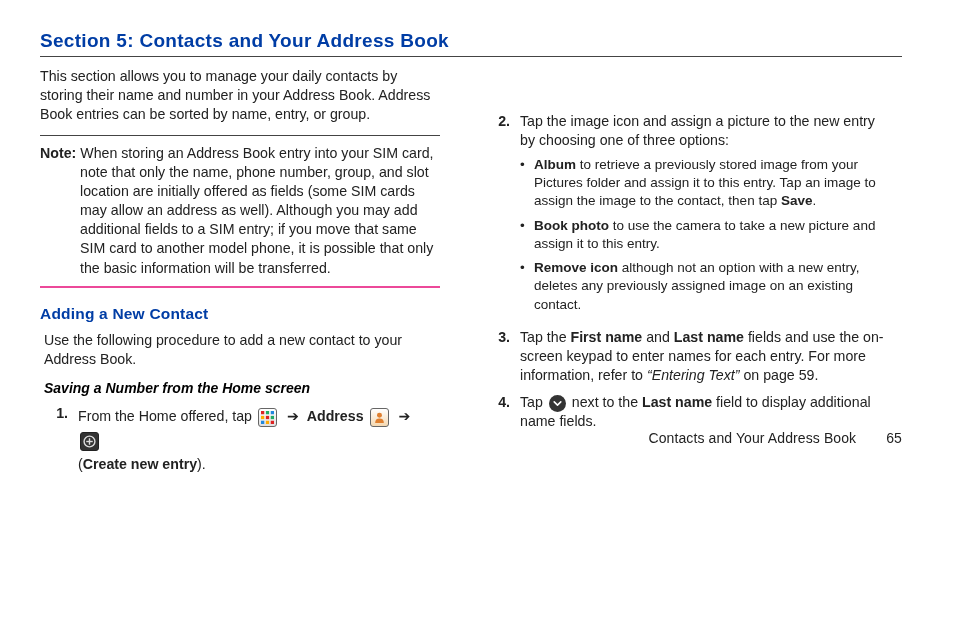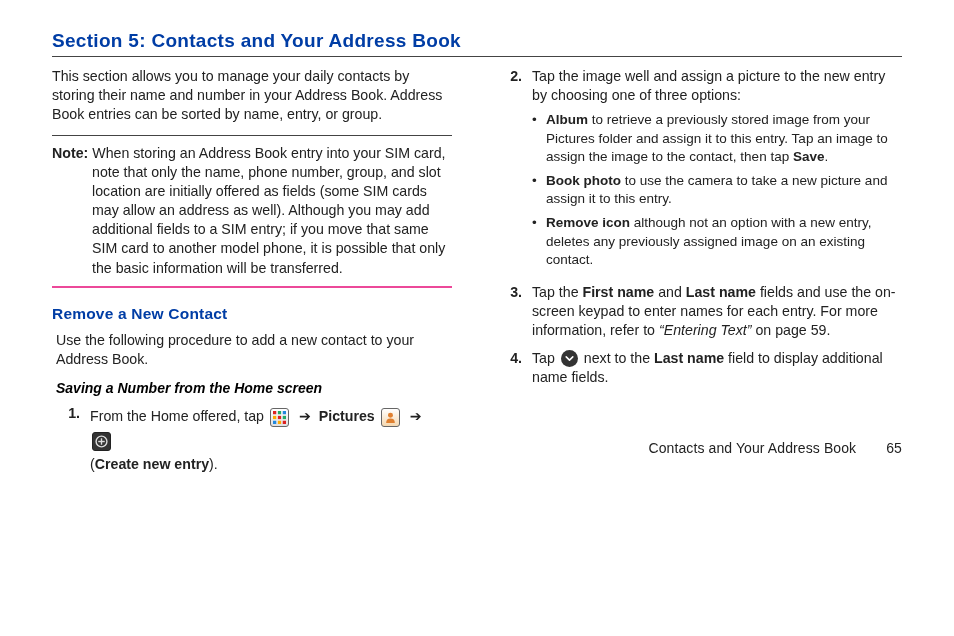--- a/index.html
+++ b/index.html
@@ -6,37 +6,38 @@
     margin: 0;
     padding: 0;
     width: 954px;
     height: 636px;
     background: #fff;
     font-family: Arial, Helvetica, sans-serif;
     color: #222;
   }
   .page {
     box-sizing: border-box;
-    padding: 30px 52px 12px 52px;
+    padding: 30px 52px 12px 40px;
     width: 954px;
     height: 484px;
     position: relative;
   }
   .section-title {
     font-size: 19px;
     font-weight: bold;
     color: #003da5;
     border-bottom: 1px solid #444;
     padding-bottom: 4px;
     margin: 0 0 10px 0;
     letter-spacing: .3px;
   }
   .columns {
     display: flex;
     gap: 42px;
+    align-items: center;
   }
   .col {
     flex: 0 0 400px;
     font-size: 14.2px;
     line-height: 1.35;
   }
   .col.right { flex: 0 0 406px; }
   .intro { margin: 0 0 10px 0; }
   .note-box {
     border-top: 1px solid #444;
@@ -133,21 +134,21 @@
     margin-bottom: 6px;
   }
   .bullet-list .dot {
     width: 14px;
     flex: none;
   }
   .bullet-list .bl-body { flex: 1; }
   .footer {
     position: absolute;
     right: 52px;
-    bottom: 28px;
+    bottom: 38px;
     font-size: 14px;
     letter-spacing: .1px;
   }
   .footer .pnum { margin-left: 26px; }
 </style>
 </head>
 <body>
 
 <div class="page">
 
@@ -157,21 +158,21 @@
 
     <div class="col">
 
       <p class="intro">This section allows you to manage your daily contacts by storing their name and number in your Address Book. Address Book entries can be sorted by name, entry, or group.</p>
 
       <div class="note-box">
         <span class="note-label">Note:</span>
         <span class="note-body">When storing an Address Book entry into your SIM card, note that only the name, phone number, group, and slot location are initially offered as fields (some SIM cards may allow an address as well). Although you may add additional fields to a SIM entry; if you move that same SIM card to another model phone, it is possible that only the basic information will be transferred.</span>
       </div>
 
-      <div class="sub-heading">Remove a New Contact</div>
+      <div class="sub-heading">Adding a New Contact</div>
       <p class="sub-intro">Use the following procedure to add a new contact to your Address Book.</p>
 
       <div class="sub-sub">Saving a Number from the Home screen</div>
 
       <ol class="step-list">
         <li>
           <span class="step-num">1.</span>
           <span class="step-body first">
             <span>From the Home offered, tap </span>
             <span class="iconbox grid-icon">
@@ -181,21 +182,21 @@
                   <rect x="9" y="0" width="3" height="3" fill="#28d"></rect>
                   <rect x="0" y="4.5" width="3" height="3" fill="#fa0"></rect>
                   <rect x="4.5" y="4.5" width="3" height="3" fill="#d22"></rect>
                   <rect x="9" y="4.5" width="3" height="3" fill="#2a6"></rect>
                   <rect x="0" y="9" width="3" height="3" fill="#28d"></rect>
                   <rect x="4.5" y="9" width="3" height="3" fill="#fa0"></rect>
                   <rect x="9" y="9" width="3" height="3" fill="#d22"></rect>
                 </svg>
             </span>
             <span class="arrow">➔</span>
-            <span class="bold">Pictures</span>
+            <span class="bold">Address</span>
             <span class="iconbox contacts-icon">
               <svg viewBox="0 0 12 12">
                   <circle cx="6" cy="4" r="2.3" fill="#e08030"></circle>
                   <path d="M2 11 Q2 7 6 7 Q10 7 10 11 Z" fill="#e08030"></path>
                 </svg>
             </span>
             <span class="arrow">➔</span>
             <span class="iconbox create-icon">
               <svg viewBox="0 0 12 12">
                   <circle cx="6" cy="6" r="5" fill="none" stroke="#ddd" stroke-width="1.3"></circle>
@@ -209,21 +210,21 @@
         </li>
       </ol>
     </div>
 
     <div class="col right">
       <ol class="step-list">
 
         <li>
           <span class="step-num">2.</span>
           <span class="step-body">
-            <span>Tap the image well and assign a picture to the new entry by choosing one of three options:</span>
+            <span>Tap the image icon and assign a picture to the new entry by choosing one of three options:</span>
             <ul class="bullet-list">
               <li>
                 <span class="dot">•</span>
                 <span class="bl-body">
                   <span class="bold">Album</span><span> to retrieve a previously stored image from your Pictures folder and assign it to this entry. Tap an image to assign the image to the contact, then tap </span><span class="bold">Save</span><span>.</span>
                 </span>
               </li>
               <li>
                 <span class="dot">•</span>
                 <span class="bl-body">

